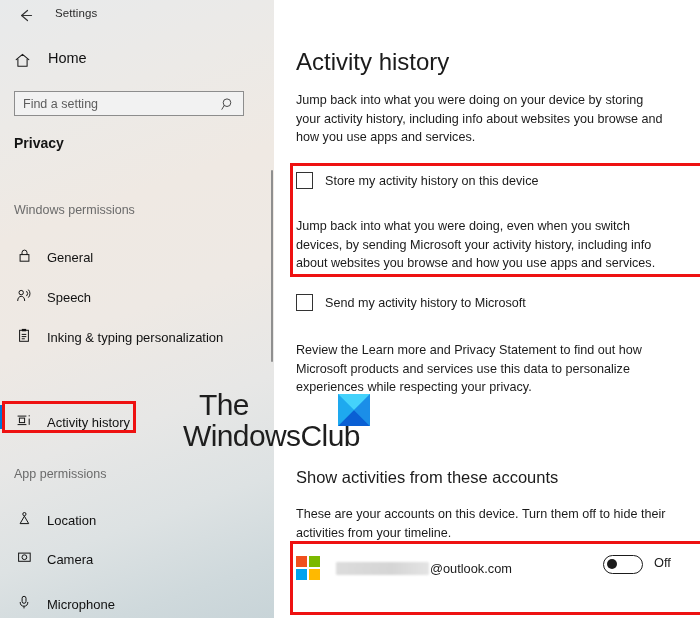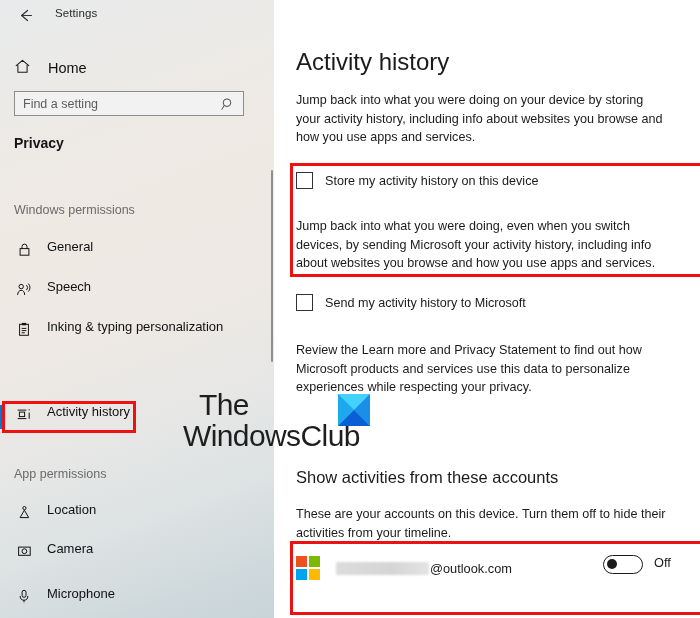--- a/index.html
+++ b/index.html
@@ -51,21 +51,21 @@
     left: 55px; top: 7px;
     font-size: 11.5px;
     color: #2b2b2b;
     letter-spacing: .1px;
   }
 
   .home-row {
     position: absolute;
     left: 0; top: 50px;
     width: 260px; height: 26px;
-    display: flex; align-items: flex-end;
+    display: flex; align-items: flex-start;
     padding-left: 14px;
   }
   .home-icon { width: 20px; height: 20px; color: #1b1b1b; display:flex; align-items:center; }
   .home-label {
     margin-left: 14px;
     font-size: 14.5px;
     color: #111;
   }
 
   #search-wrap {
@@ -102,21 +102,21 @@
     position: absolute;
     left: 14px;
     font-size: 12.5px;
     color: #6b6b6b;
   }
 
   .nav-item {
     position: absolute;
     left: 0;
     width: 262px; height: 26px;
-    display: flex; align-items: flex-start;
+    display: flex; align-items: flex-end;
     padding-left: 14px;
   }
   .nav-item .nav-icon {
     width: 20px; height: 20px;
     display: flex; align-items: center; justify-content: center;
     color: #141414;
     flex: 0 0 20px;
   }
   .nav-item .nav-label {
     margin-left: 13px;

